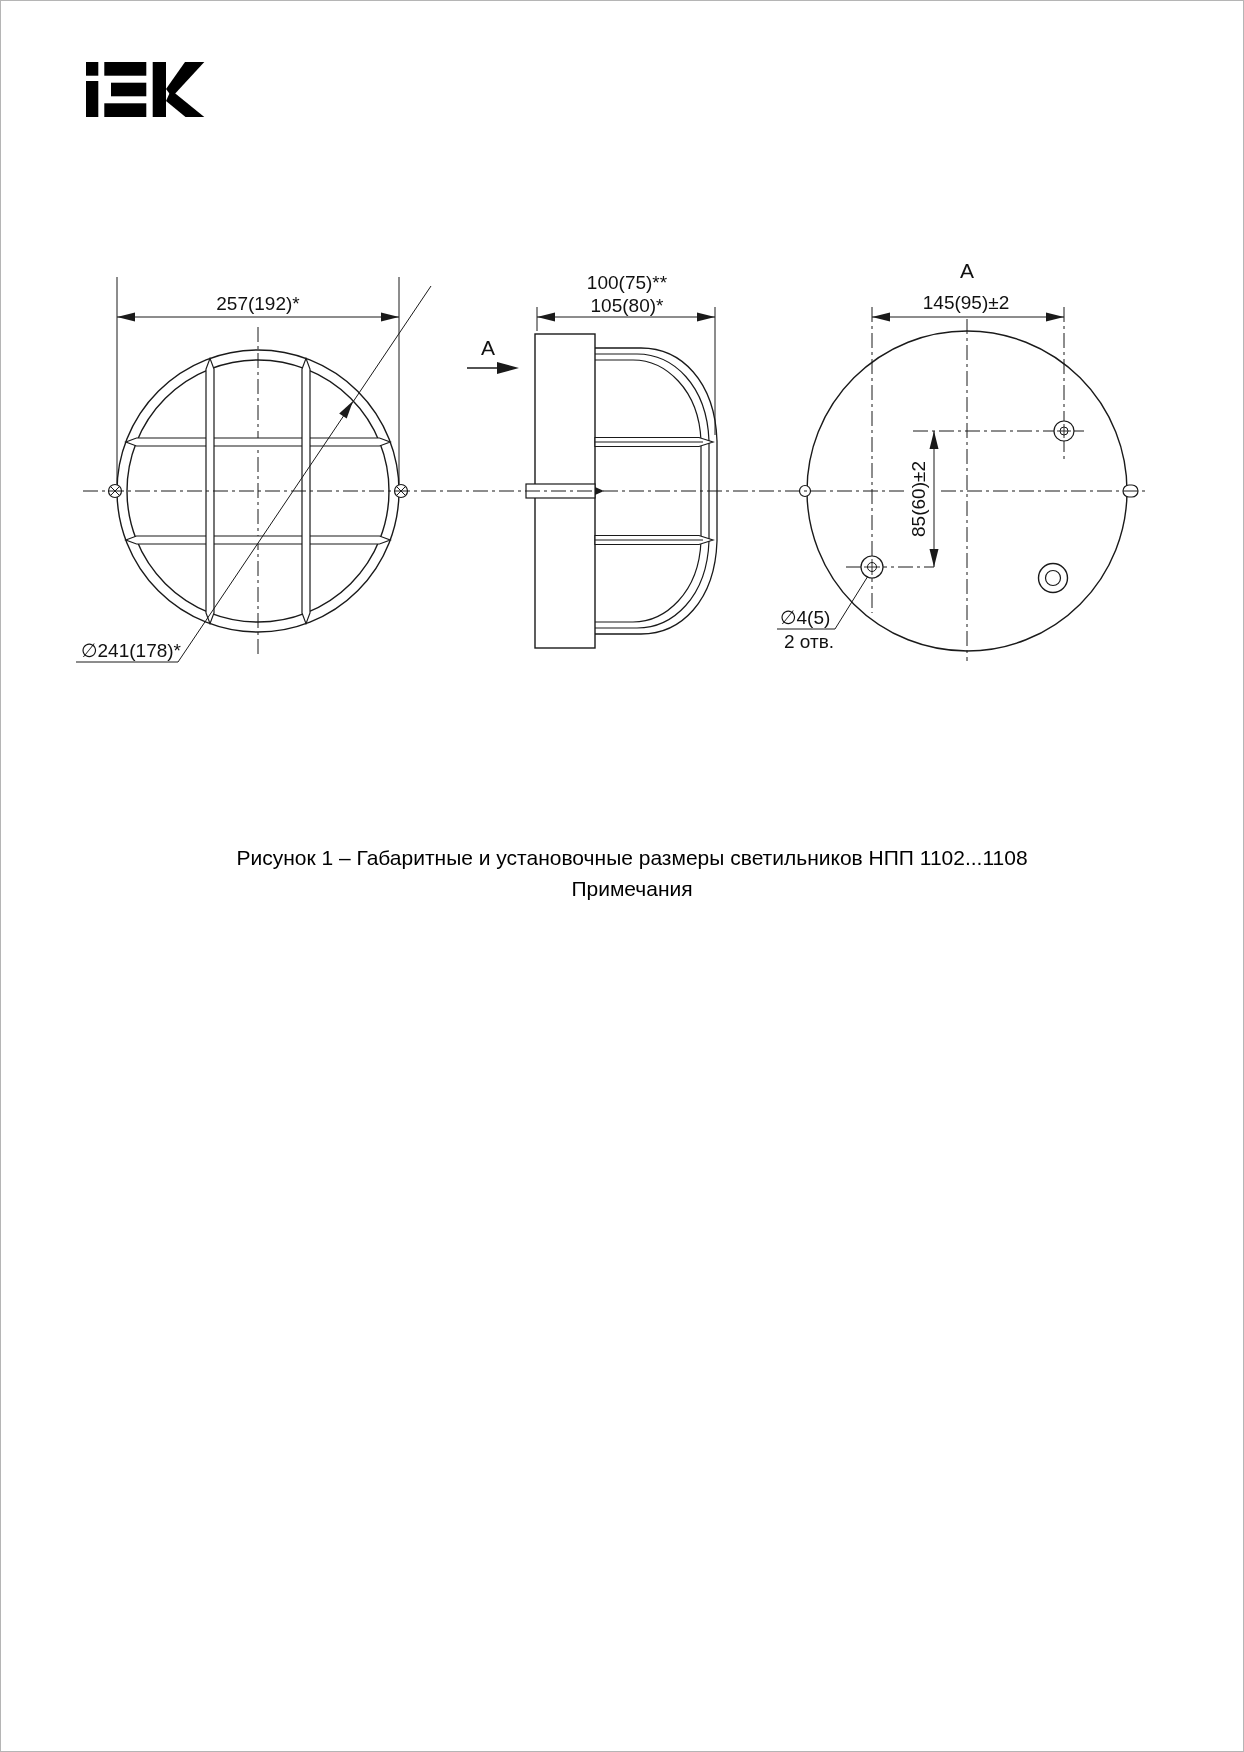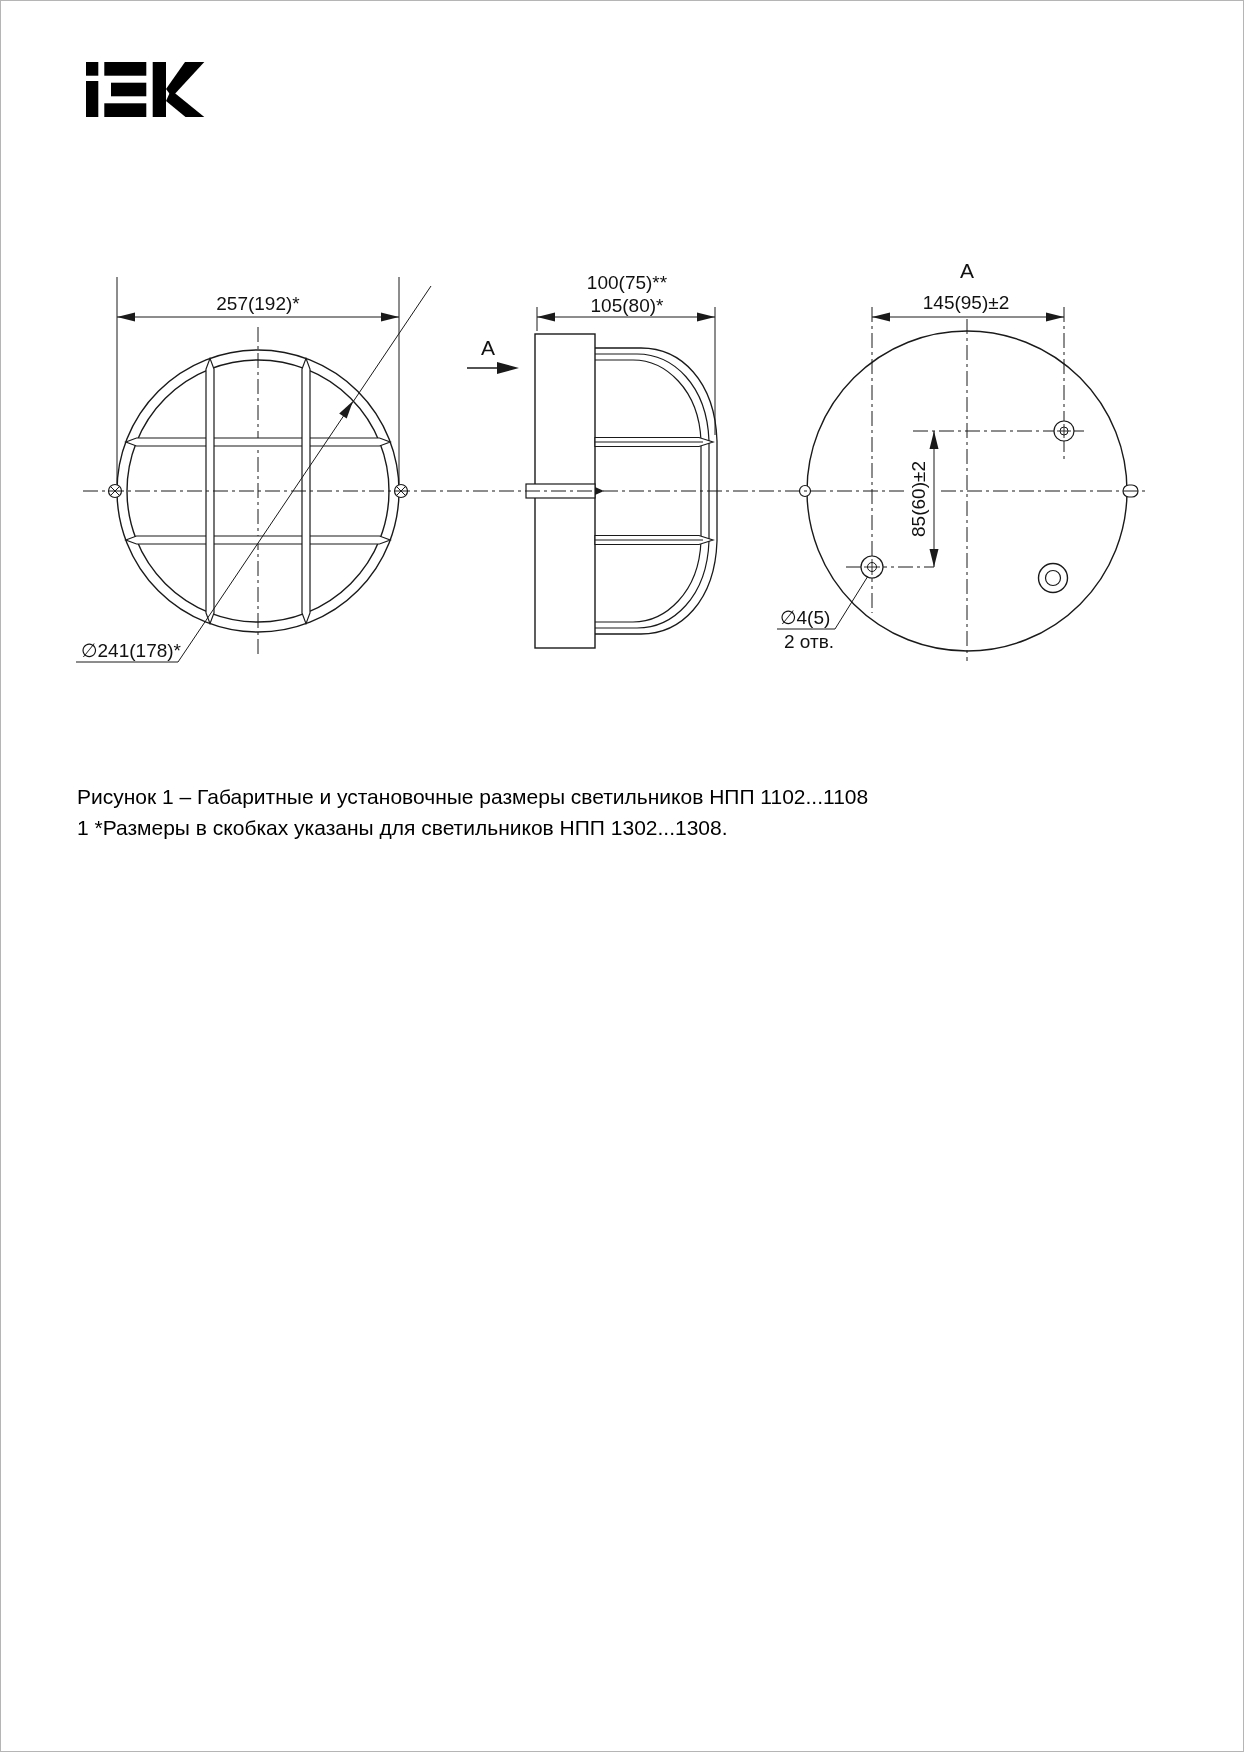--- a/index.html
+++ b/index.html
@@ -14,25 +14,26 @@
     overflow:hidden;
   }
   svg text{
     font-family:"Liberation Sans", sans-serif;
     fill:#111;
   }
   .dim-text{font-size:19px;}
   .view-label{font-size:21px;}
   .caption{
     position:absolute;
-    left:76px;top:780px;
+    left:76px;top:841px;
     width:1110px;
     font-size:21px;
     line-height:31px;
     color:#000;
+    text-align:center;
   }
   .caption p{margin:0;}
 </style>
 </head>
 <body>
 
 <div class="page">
 
   <svg width="1244" height="760" viewBox="0 0 1244 760">
 
@@ -158,16 +159,16 @@
       <text x="783" y="647" text-anchor="start" class="dim-text" stroke="none">2 отв.</text>
     </g>
 
     <line x1="82" y1="490" x2="906" y2="490" stroke="#1a1a1a" stroke-width="1" stroke-dasharray="15 4 3 4"></line>
     <line x1="940" y1="490" x2="1146" y2="490" stroke="#1a1a1a" stroke-width="1" stroke-dasharray="15 4 3 4"></line>
   </svg>
 
   
   <div class="caption">
     <p>Рисунок 1 – Габаритные и установочные размеры светильников НПП 1102...1108</p>
-    <p>1 *Размеры в скобках указаны для светильников НПП 1302...1308.</p>
+    <p>Примечания</p>
   </div>
 
 </div>
 
 </body></html>

